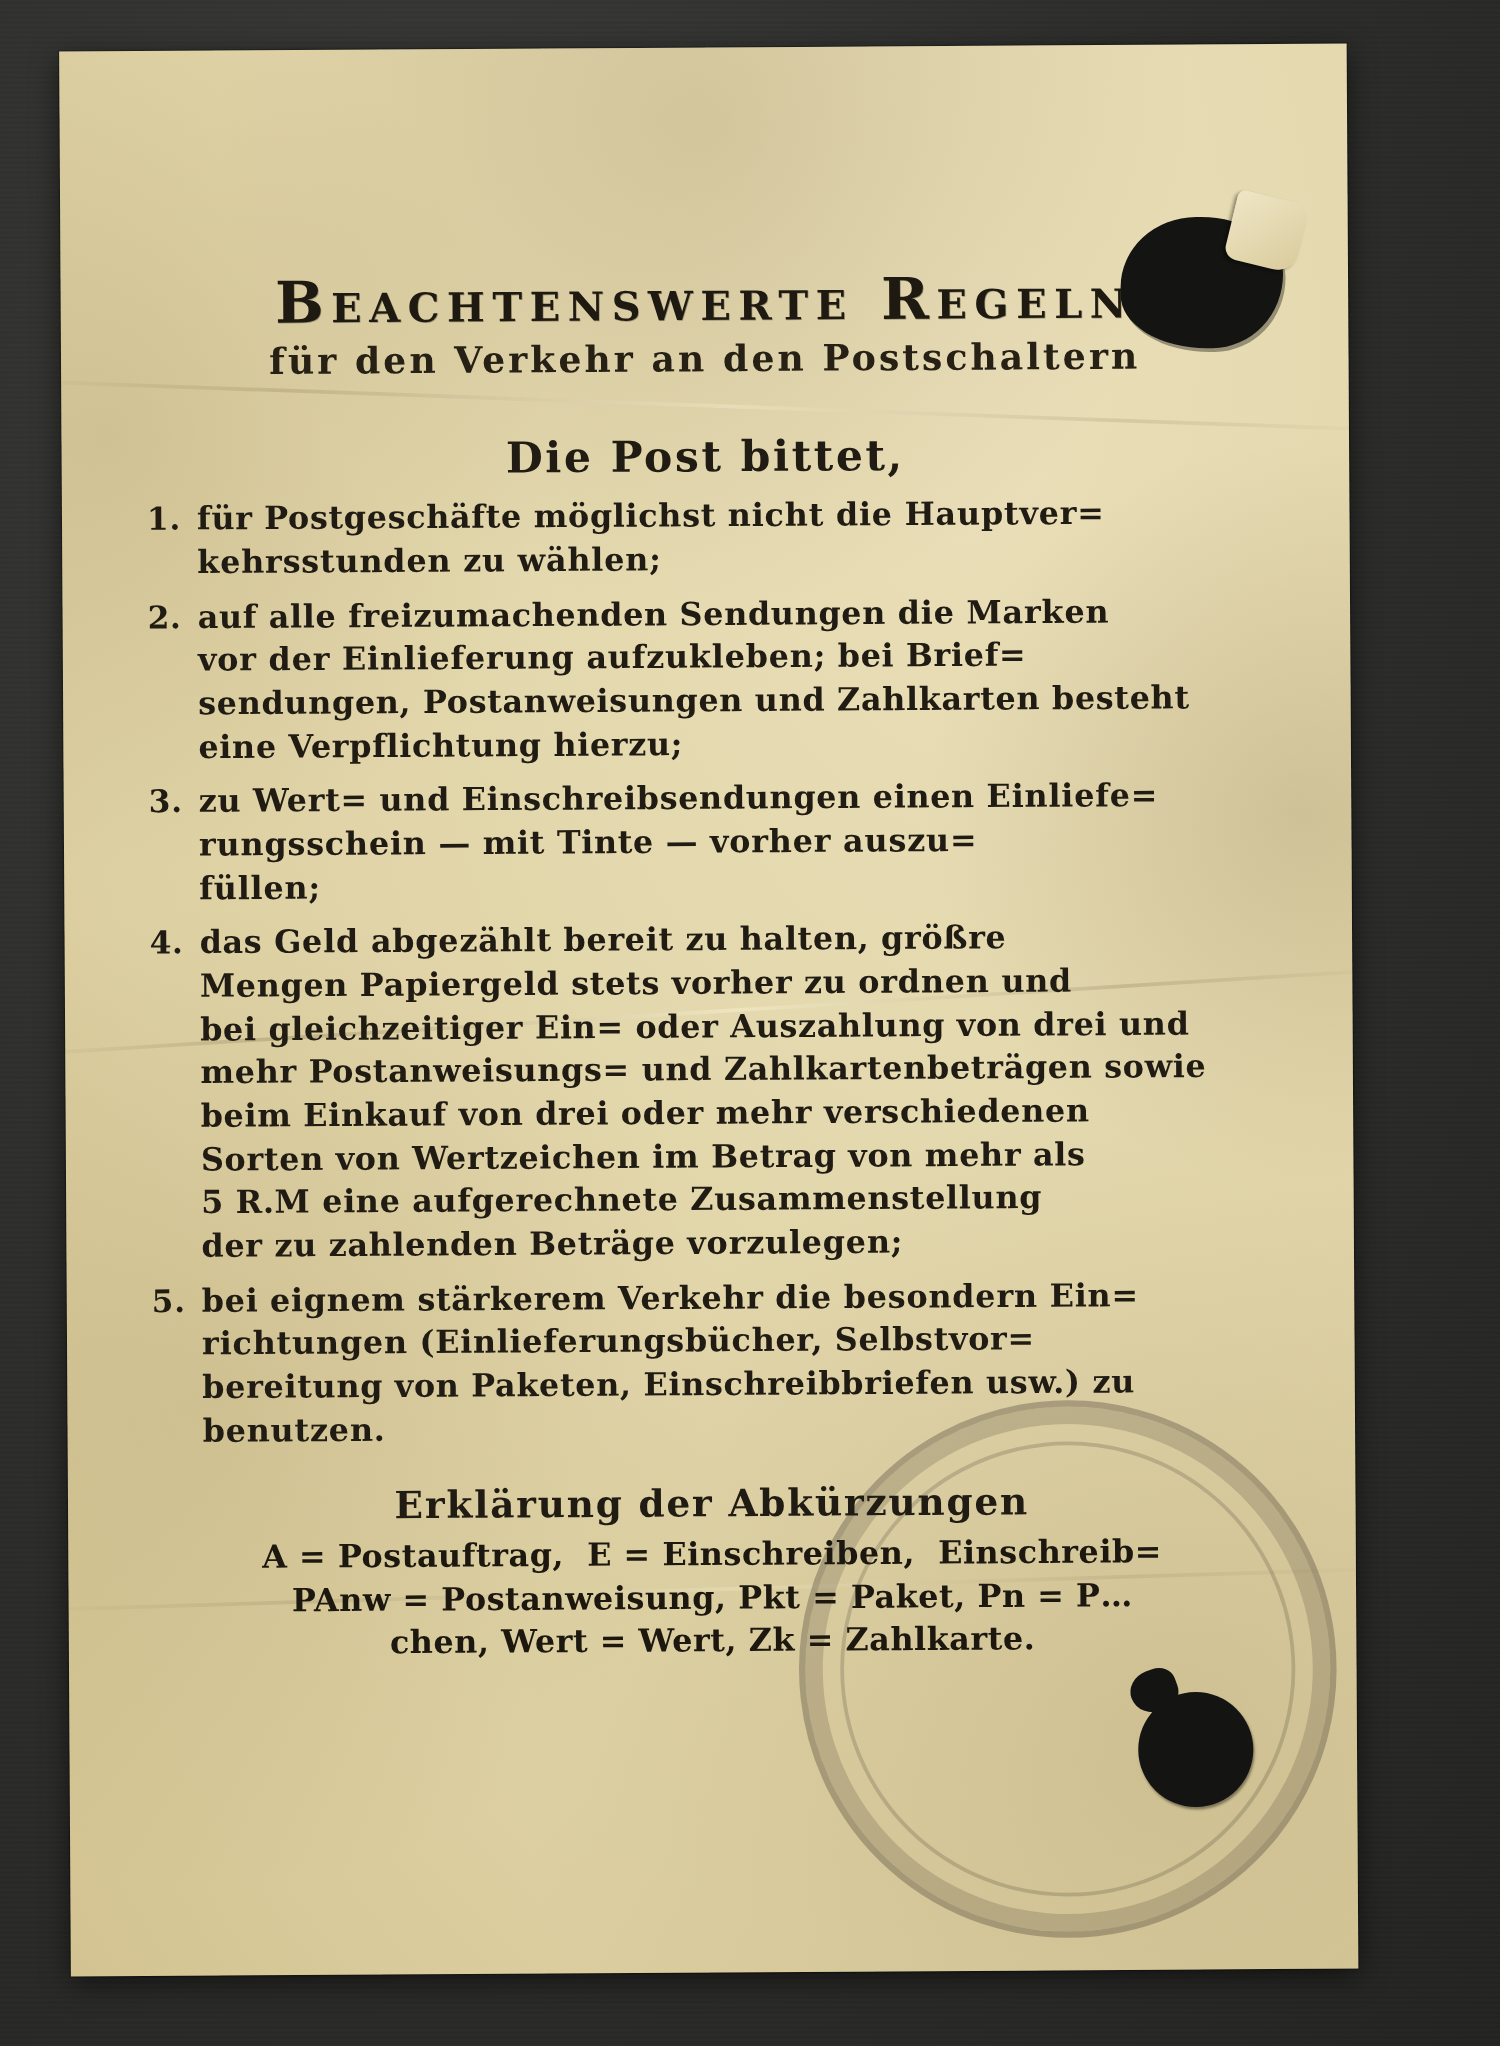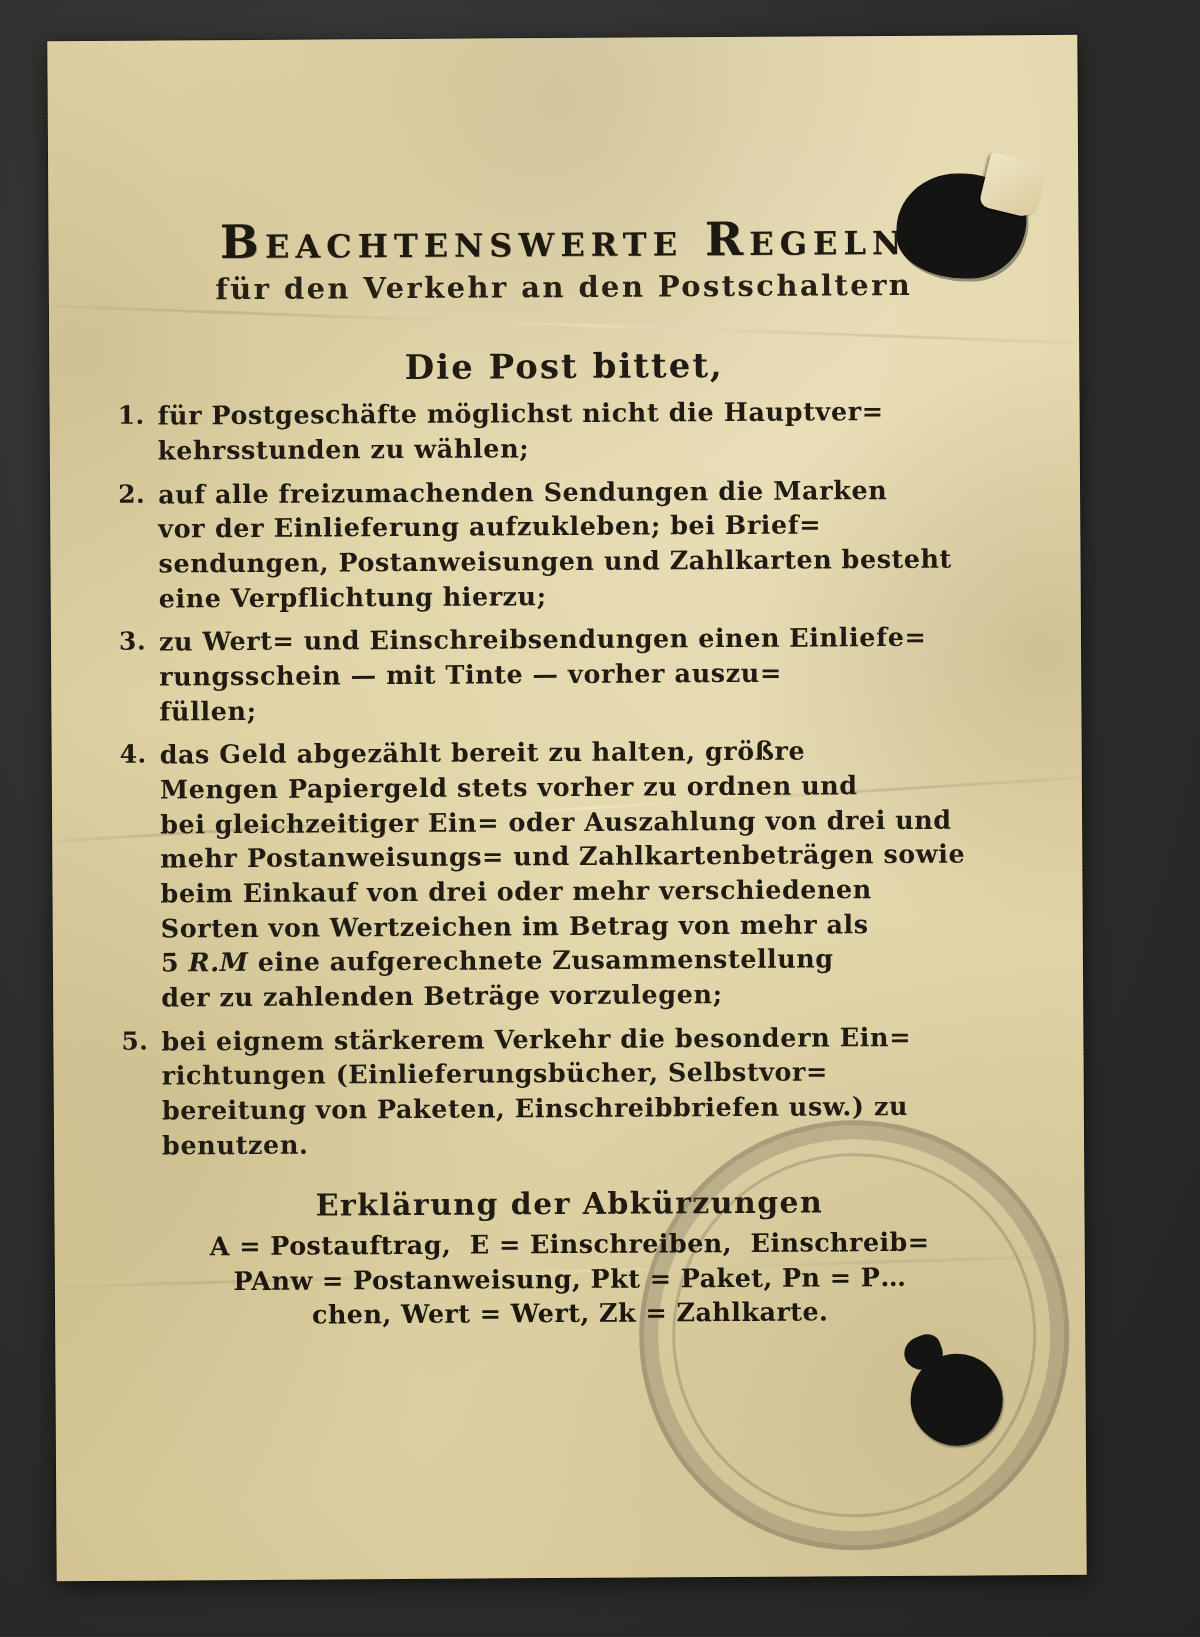--- a/index.html
+++ b/index.html
@@ -178,21 +178,21 @@
     text-align: justify;
   }
   ol#rules > li .num {
     position: absolute;
     left: 6px;
     top: 0;
     font-size: 25px;
     font-weight: 600;
   }
   .b { font-weight: 800; letter-spacing: 0.6px; }
-  .ital { font-style: italic; font-weight: 600; }
+  .ital { font-weight: 600; }
 
   #abbrev-title {
     text-align: center;
     font-size: 30px;
     font-weight: 800;
     letter-spacing: 1.4px;
     margin: 26px 0 6px 0;
   }
   #abbrev-body {
     font-size: 25.5px;

